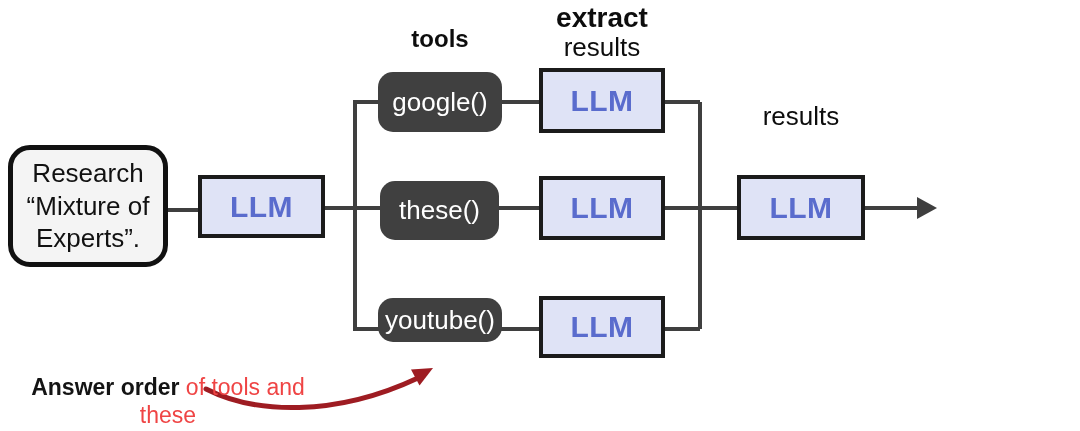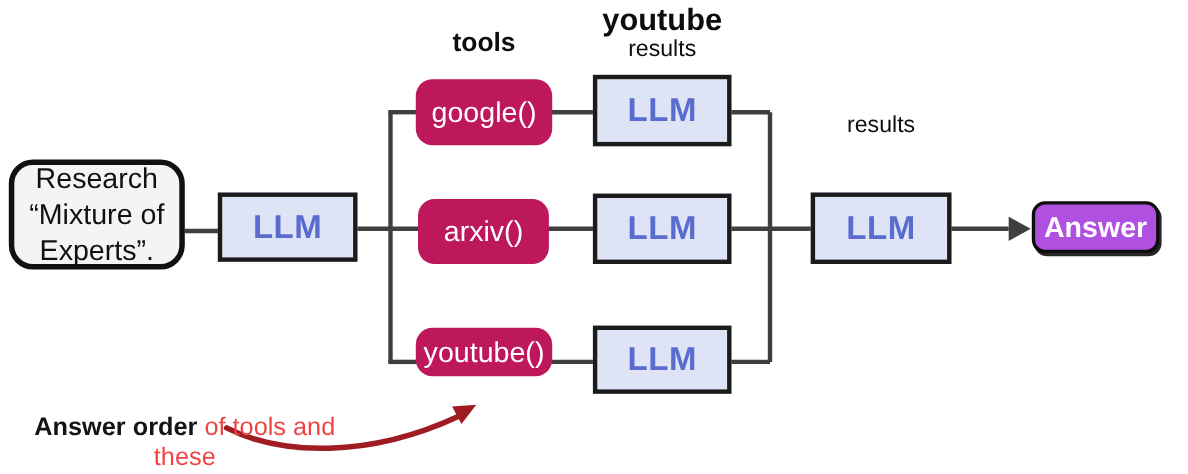--- a/index.html
+++ b/index.html
@@ -3,51 +3,51 @@
 <meta charset="utf-8">
 <style>
   html,body{margin:0;padding:0;background:#fff;}
   #canvas{
     position:relative;width:1080px;height:431px;background:#ffffff;
     font-family:"Liberation Sans","DejaVu Sans",sans-serif;overflow:hidden;
   }
   #wires{position:absolute;left:0;top:0;z-index:0;}
   .node{position:absolute;z-index:1;display:flex;align-items:center;justify-content:center;box-sizing:border-box;text-align:center;}
   .research{
-    left:8px;top:145px;width:160px;height:100px;
+    left:8px;top:145px;width:160px;height:122px;
     background:#f4f4f4;border:5px solid #111;border-radius:22px;
     font-size:26px;font-weight:500;color:#111;line-height:1.25;white-space:pre-line;
   }
   .llm{
     background:#dfe3f6;border:4px solid #1b1b1b;
     color:#5a6ccd;font-weight:700;font-size:30px;letter-spacing:.5px;text-align:center;
   }
   .llm-router{left:198px;top:175px;width:127px;height:63px;}
   .llm-extract-0{left:539px;top:68px;width:126px;height:65px;}
   .llm-extract-1{left:539px;top:176px;width:126px;height:64px;}
   .llm-extract-2{left:539px;top:296px;width:126px;height:62px;}
   .llm-summarize{left:737px;top:175px;width:128px;height:65px;}
   .tool{
-    background:#be185d;color:#ffffff;border-radius:15px;font-size:26px;font-weight:400;
+    background:#404040;color:#ffffff;border-radius:15px;font-size:26px;font-weight:400;
   }
   .tool-google{left:378px;top:72px;width:124px;height:60px;}
   .tool-arxiv{left:380px;top:181px;width:119px;height:59px;}
   .tool-youtube{left:378px;top:298px;width:124px;height:44px;}
   .answer{
     left:938px;top:183px;width:116px;height:47px;
     background:#b050e0;border:3px solid #0d0d0d;border-radius:12px;
     color:#fff;font-weight:700;font-size:26px;
     box-shadow:2px 3px 0 rgba(0,0,0,.85);
   }
   .stage-label{position:absolute;z-index:1;text-align:center;color:#0d0d0d;line-height:1.12;}
   .lbl-tools{left:378px;top:26px;width:124px;font-size:24px;font-weight:700;}
   .lbl-extract{left:528px;top:2px;width:148px;}
   .lbl-summarize{left:712px;top:102px;width:178px;}
   .lbl-b{font-size:28px;font-weight:700;display:block;}
-  .lbl-r{font-size:21px;font-weight:400;display:block;}
+  .lbl-r{font-size:26px;font-weight:400;display:block;}
   .note{
     position:absolute;z-index:1;left:22px;top:319px;width:292px;
     text-align:center;font-size:23px;line-height:1.2;white-space:pre-wrap;
   }
   .seg-red{color:#ef4444;font-weight:500;}
   .seg-black{color:#141414;font-weight:700;}
 </style>
 </head>
 <body>
 
@@ -77,38 +77,37 @@
 
   <div class="node research">Research
 “Mixture of
 Experts”.</div>
 
   <div class="node llm llm-router">LLM</div>
 
   <div class="stage-label lbl-tools">tools</div>
 
   <div class="stage-label lbl-extract">
-    <span class="lbl-b">youtube</span>
+    <span class="lbl-b">extract</span>
     <span class="lbl-r">results</span>
   </div>
 
   <div class="stage-label lbl-summarize">
     <span class="lbl-r">results</span>
   </div>
 
   <div class="node tool tool-google">google()</div>
-  <div class="node tool tool-arxiv">arxiv()</div>
+  <div class="node tool tool-arxiv">these()</div>
   <div class="node tool tool-youtube">youtube()</div>
 
   <div class="node llm llm-extract-0">LLM</div>
   <div class="node llm llm-extract-1">LLM</div>
   <div class="node llm llm-extract-2">LLM</div>
 
   <div class="node llm llm-summarize">LLM</div>
 
-  <div class="node answer">Answer</div>
 
   <div class="note">
     <div><span class="seg-black">Answer order</span><span class="seg-red"> of tools and these</span></div>
     
   </div>
 
 </div>
 
 </body></html>

